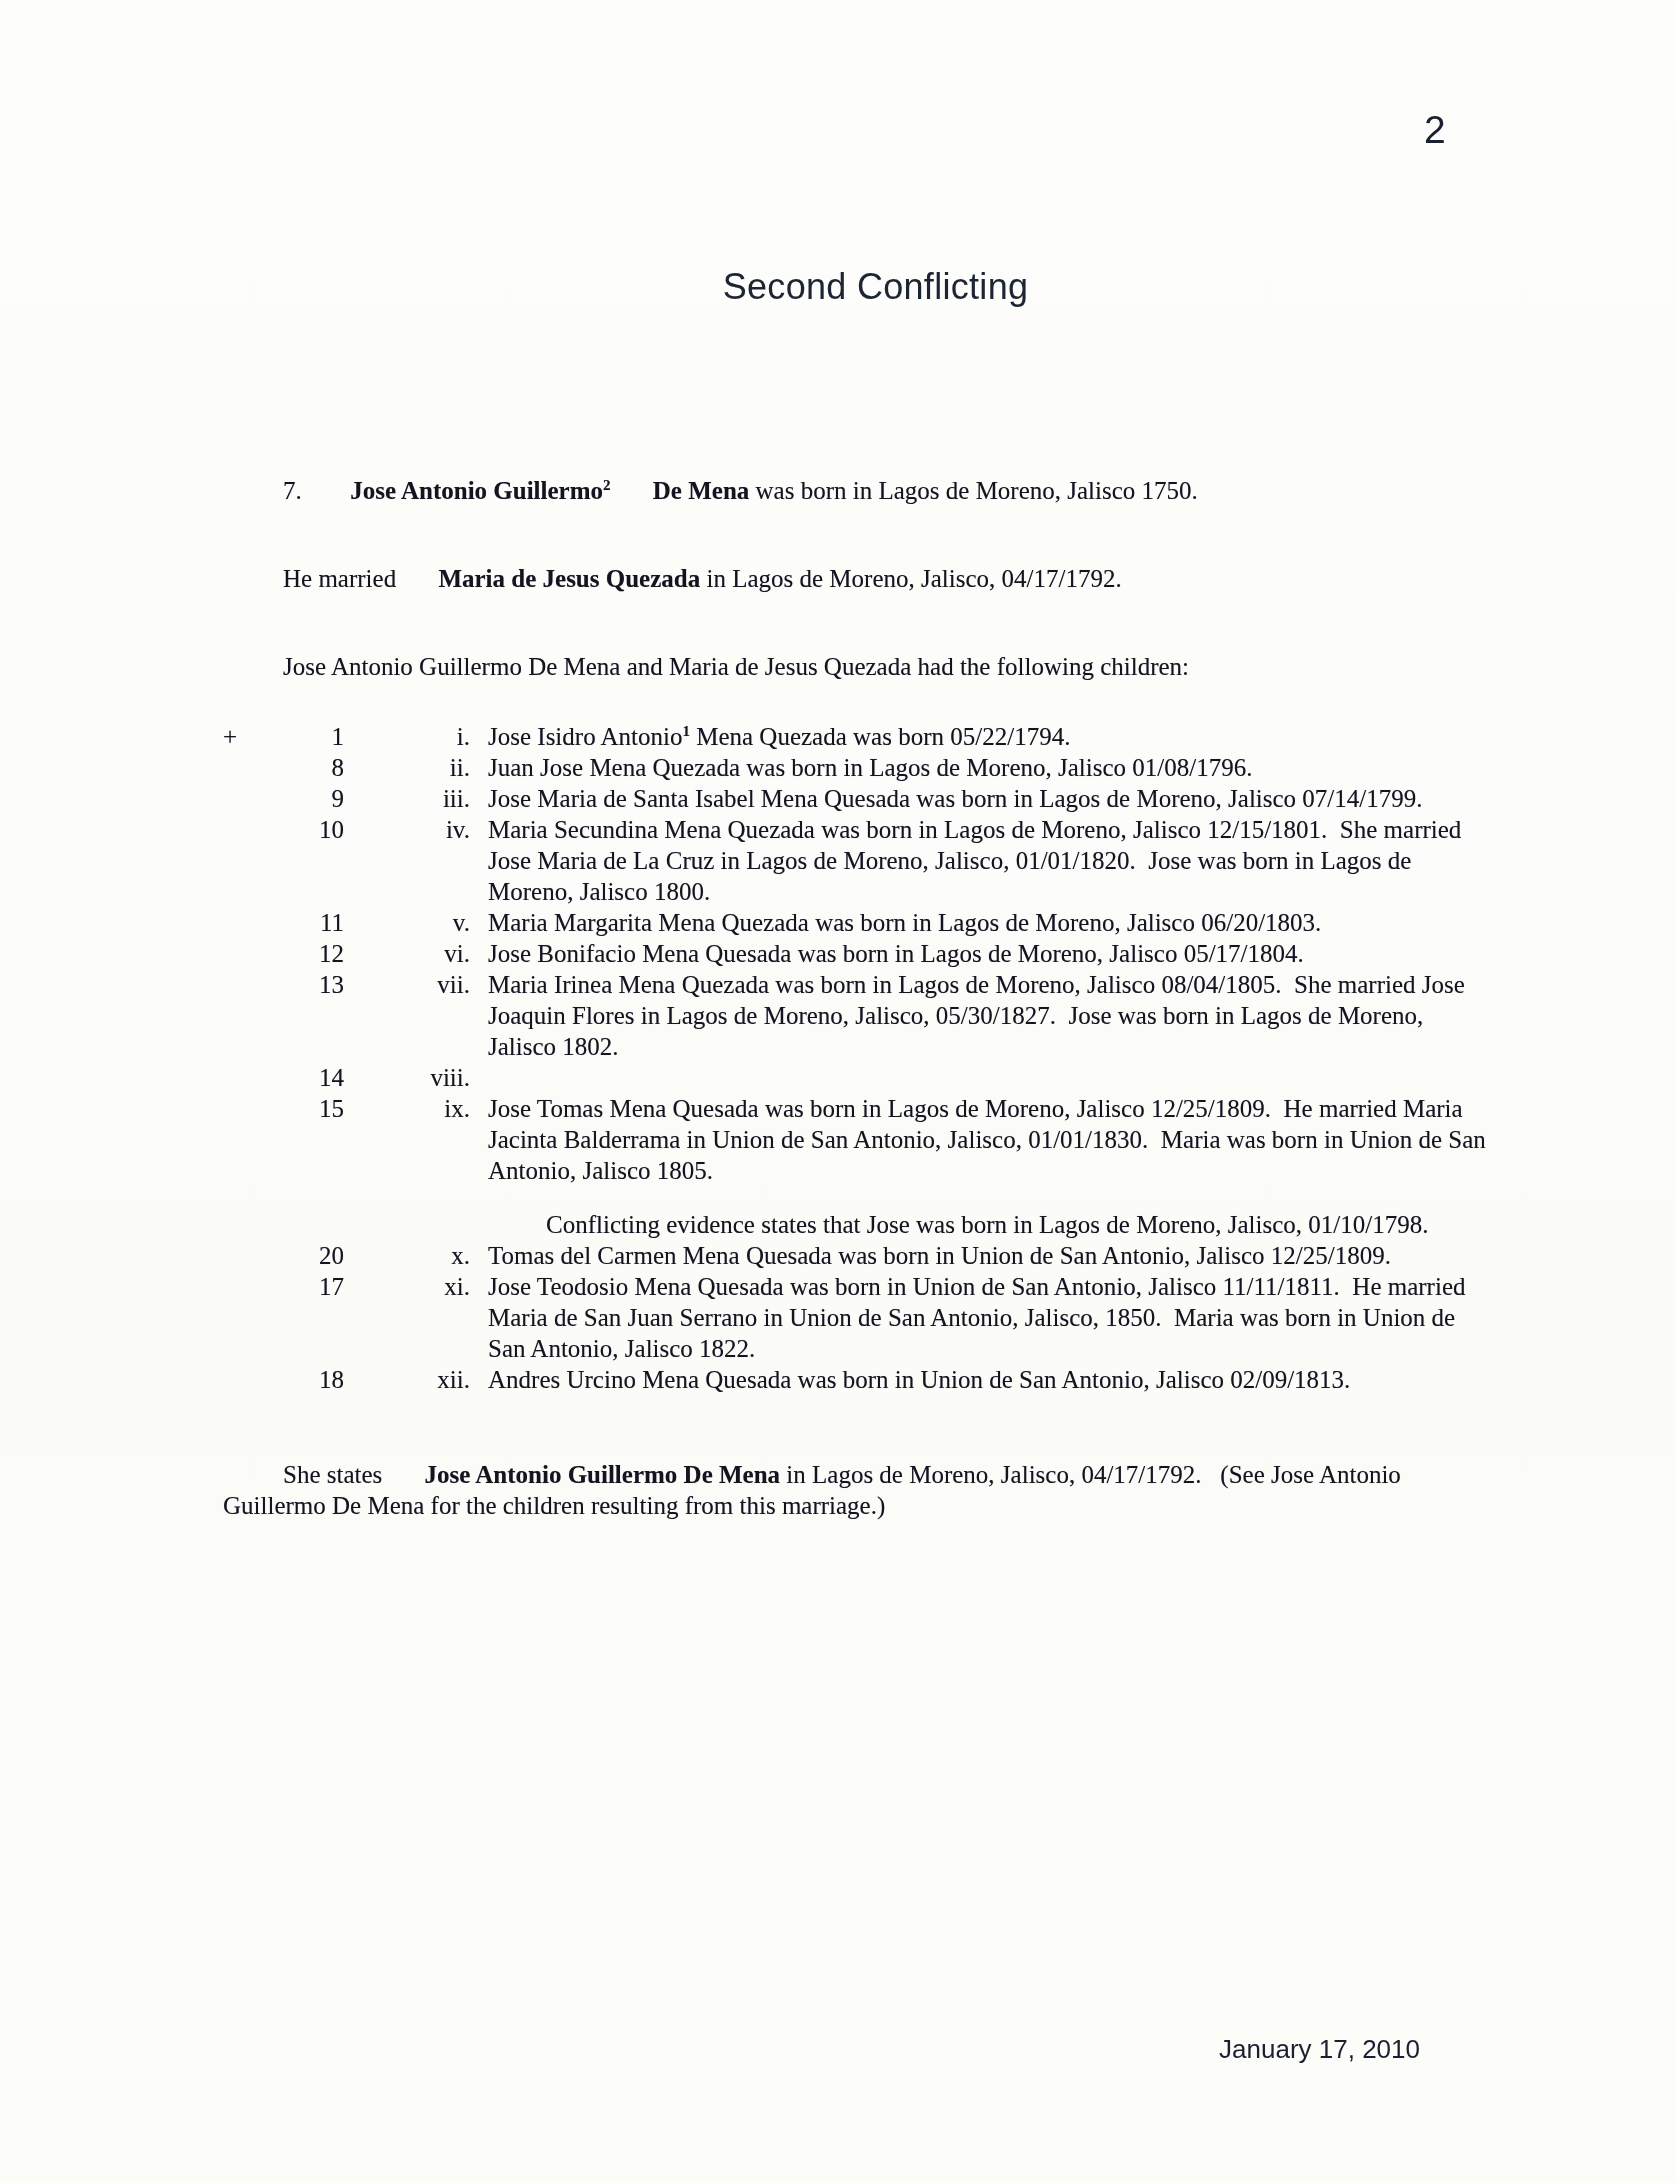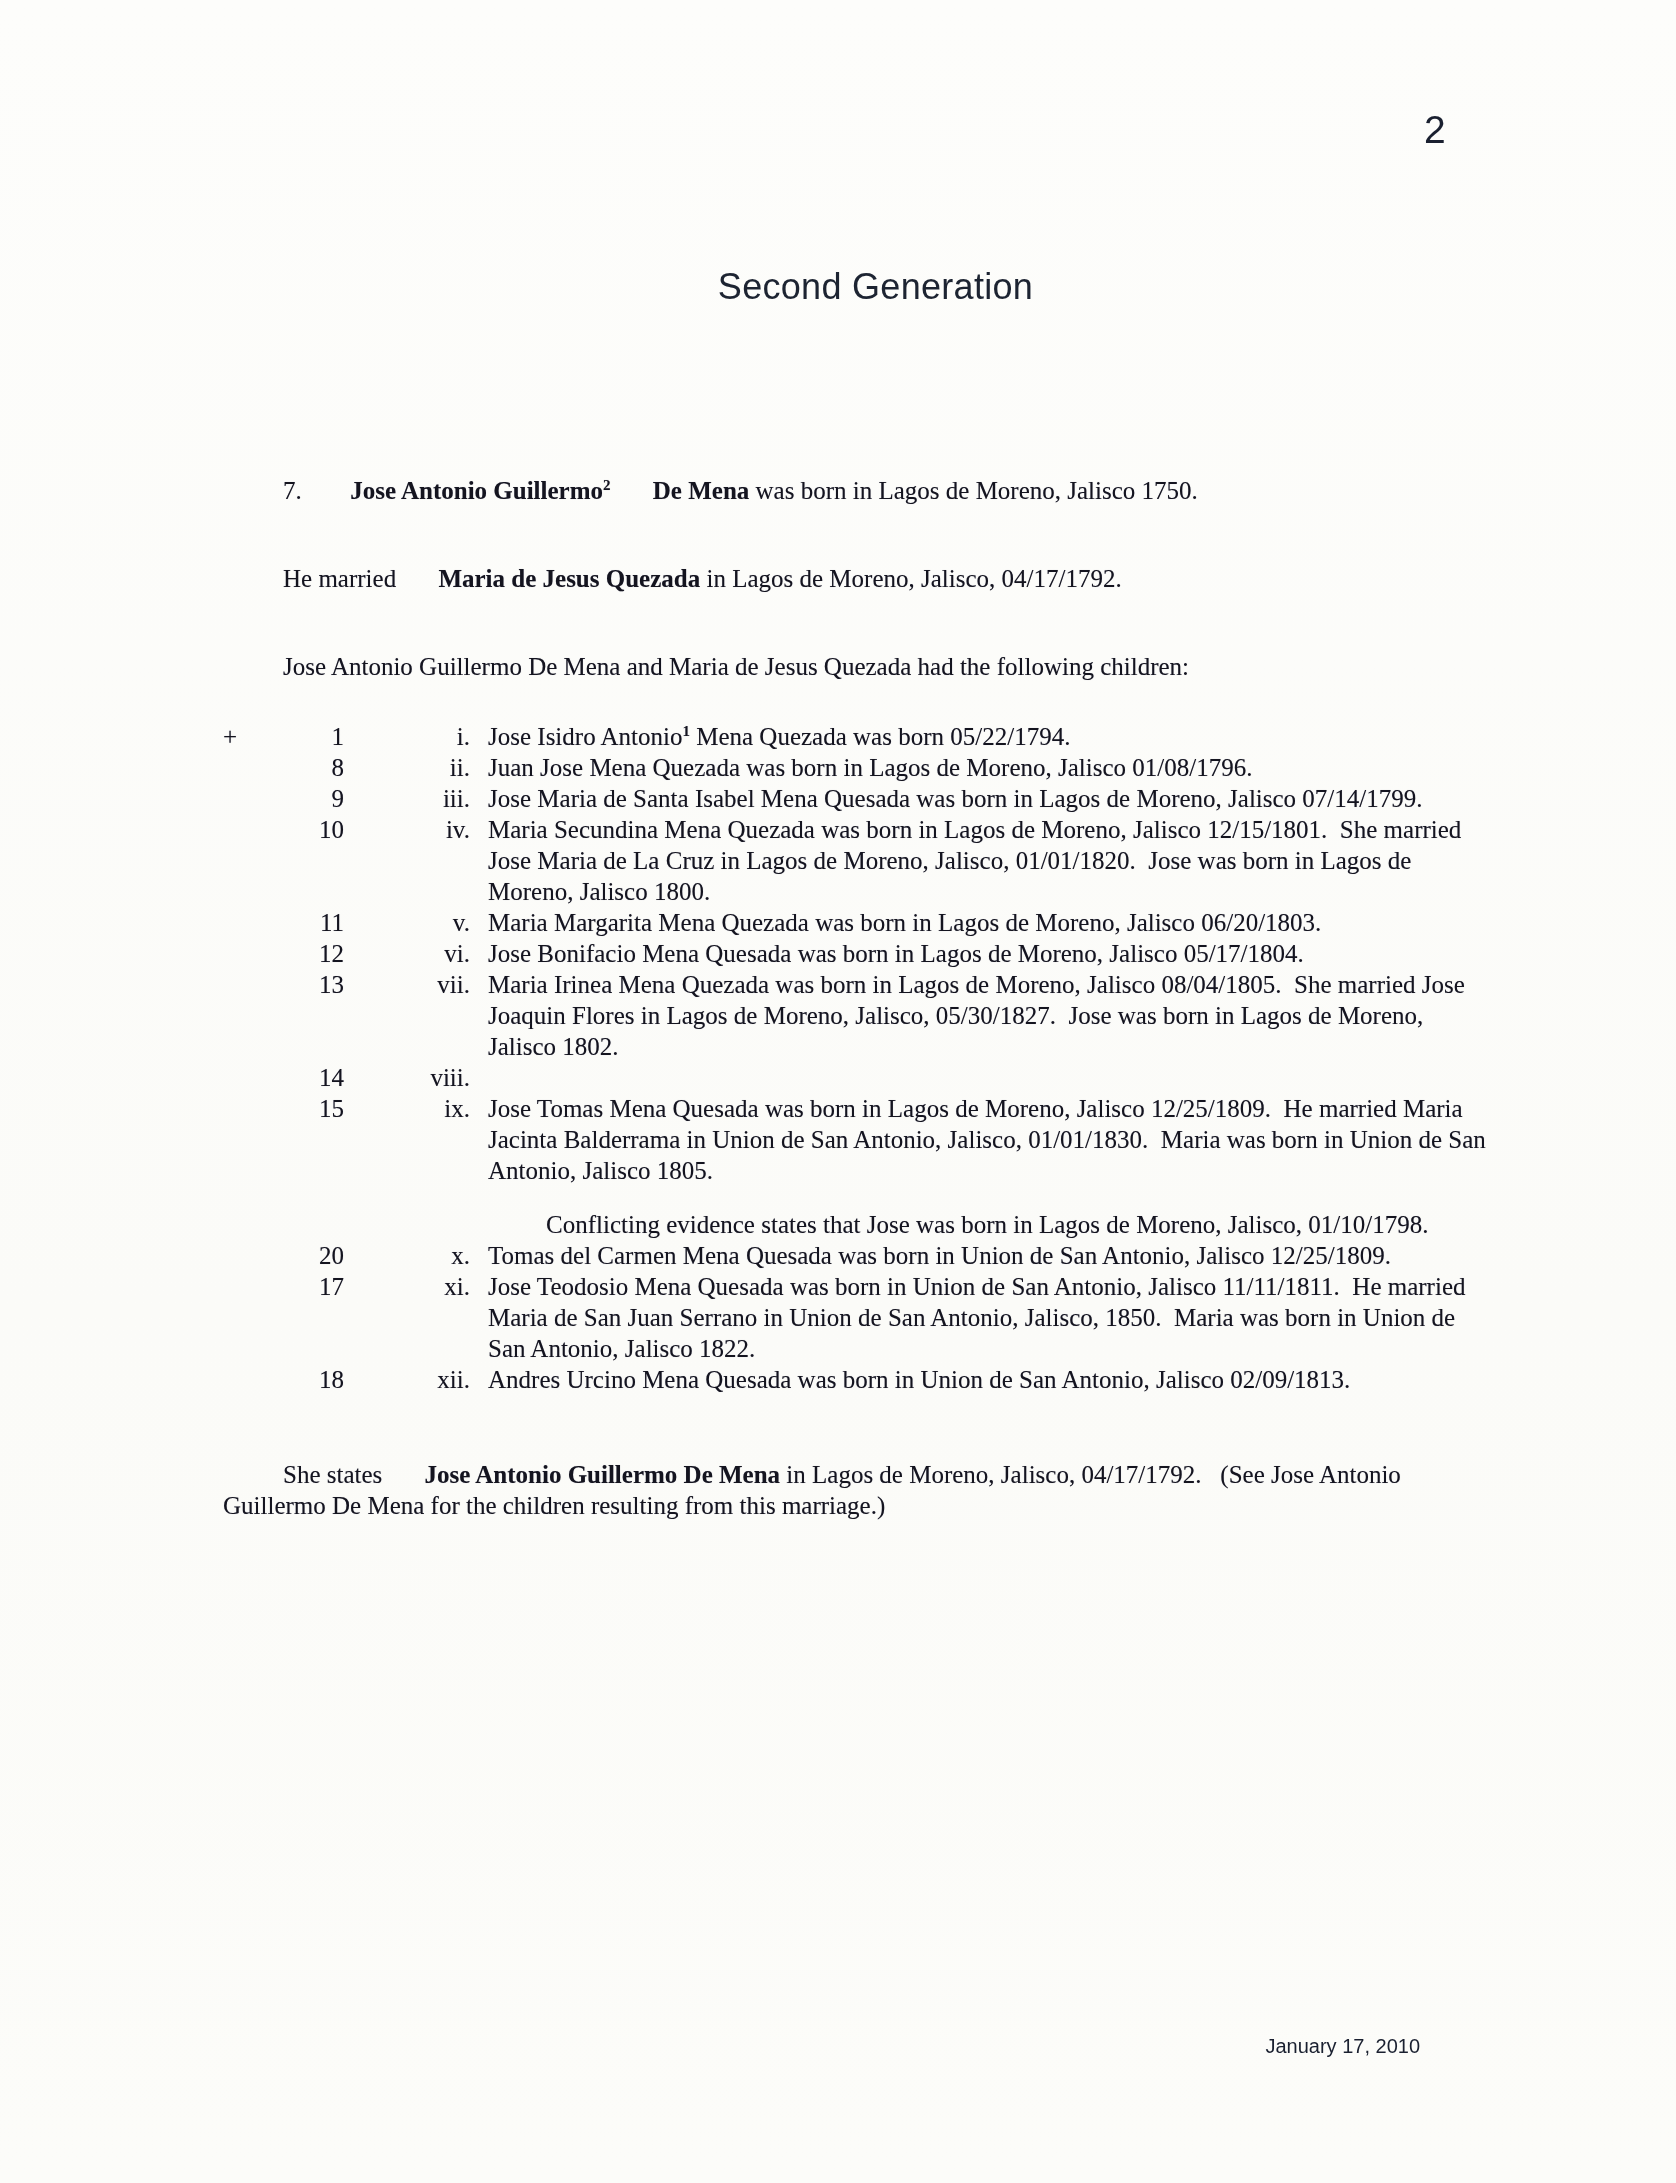--- a/index.html
+++ b/index.html
@@ -47,31 +47,31 @@
   .cell-roman{text-align:right;white-space:pre;}
   .cell-text{padding-left:18px;white-space:pre-wrap;}
   .conflict-note{
     margin-top:23px;
     padding-left:323px;
     white-space:pre-wrap;
   }
   .footer-date{
     position:absolute;top:2034px;right:257px;
     font-family:"Liberation Sans", sans-serif;
-    font-size:20px;line-height:1.2;color:#1a2030;
+    font-size:26px;line-height:1.2;color:#1a2030;
   }
 </style>
 </head>
 <body>
 
 <div class="scan-page">
 
   <div class="pageno">2</div>
 
-  <div class="doc-title">Second Generation</div>
+  <div class="doc-title">Second Conflicting</div>
 
   <div class="content">
 
     <p class="para"><span>7.  </span><b>Jose Antonio Guillermo</b><sup class="gen">2</sup><b> De Mena</b><span> was born in Lagos de Moreno, Jalisco 1750.</span></p>
 
     <p class="para"><span>He married </span><b>Maria de Jesus Quezada</b><span> in Lagos de Moreno, Jalisco, 04/17/1792.</span></p>
 
     <p class="para intro">Jose Antonio Guillermo De Mena and Maria de Jesus Quezada had the following children:</p>
 
     <div class="children" id="children-list">

